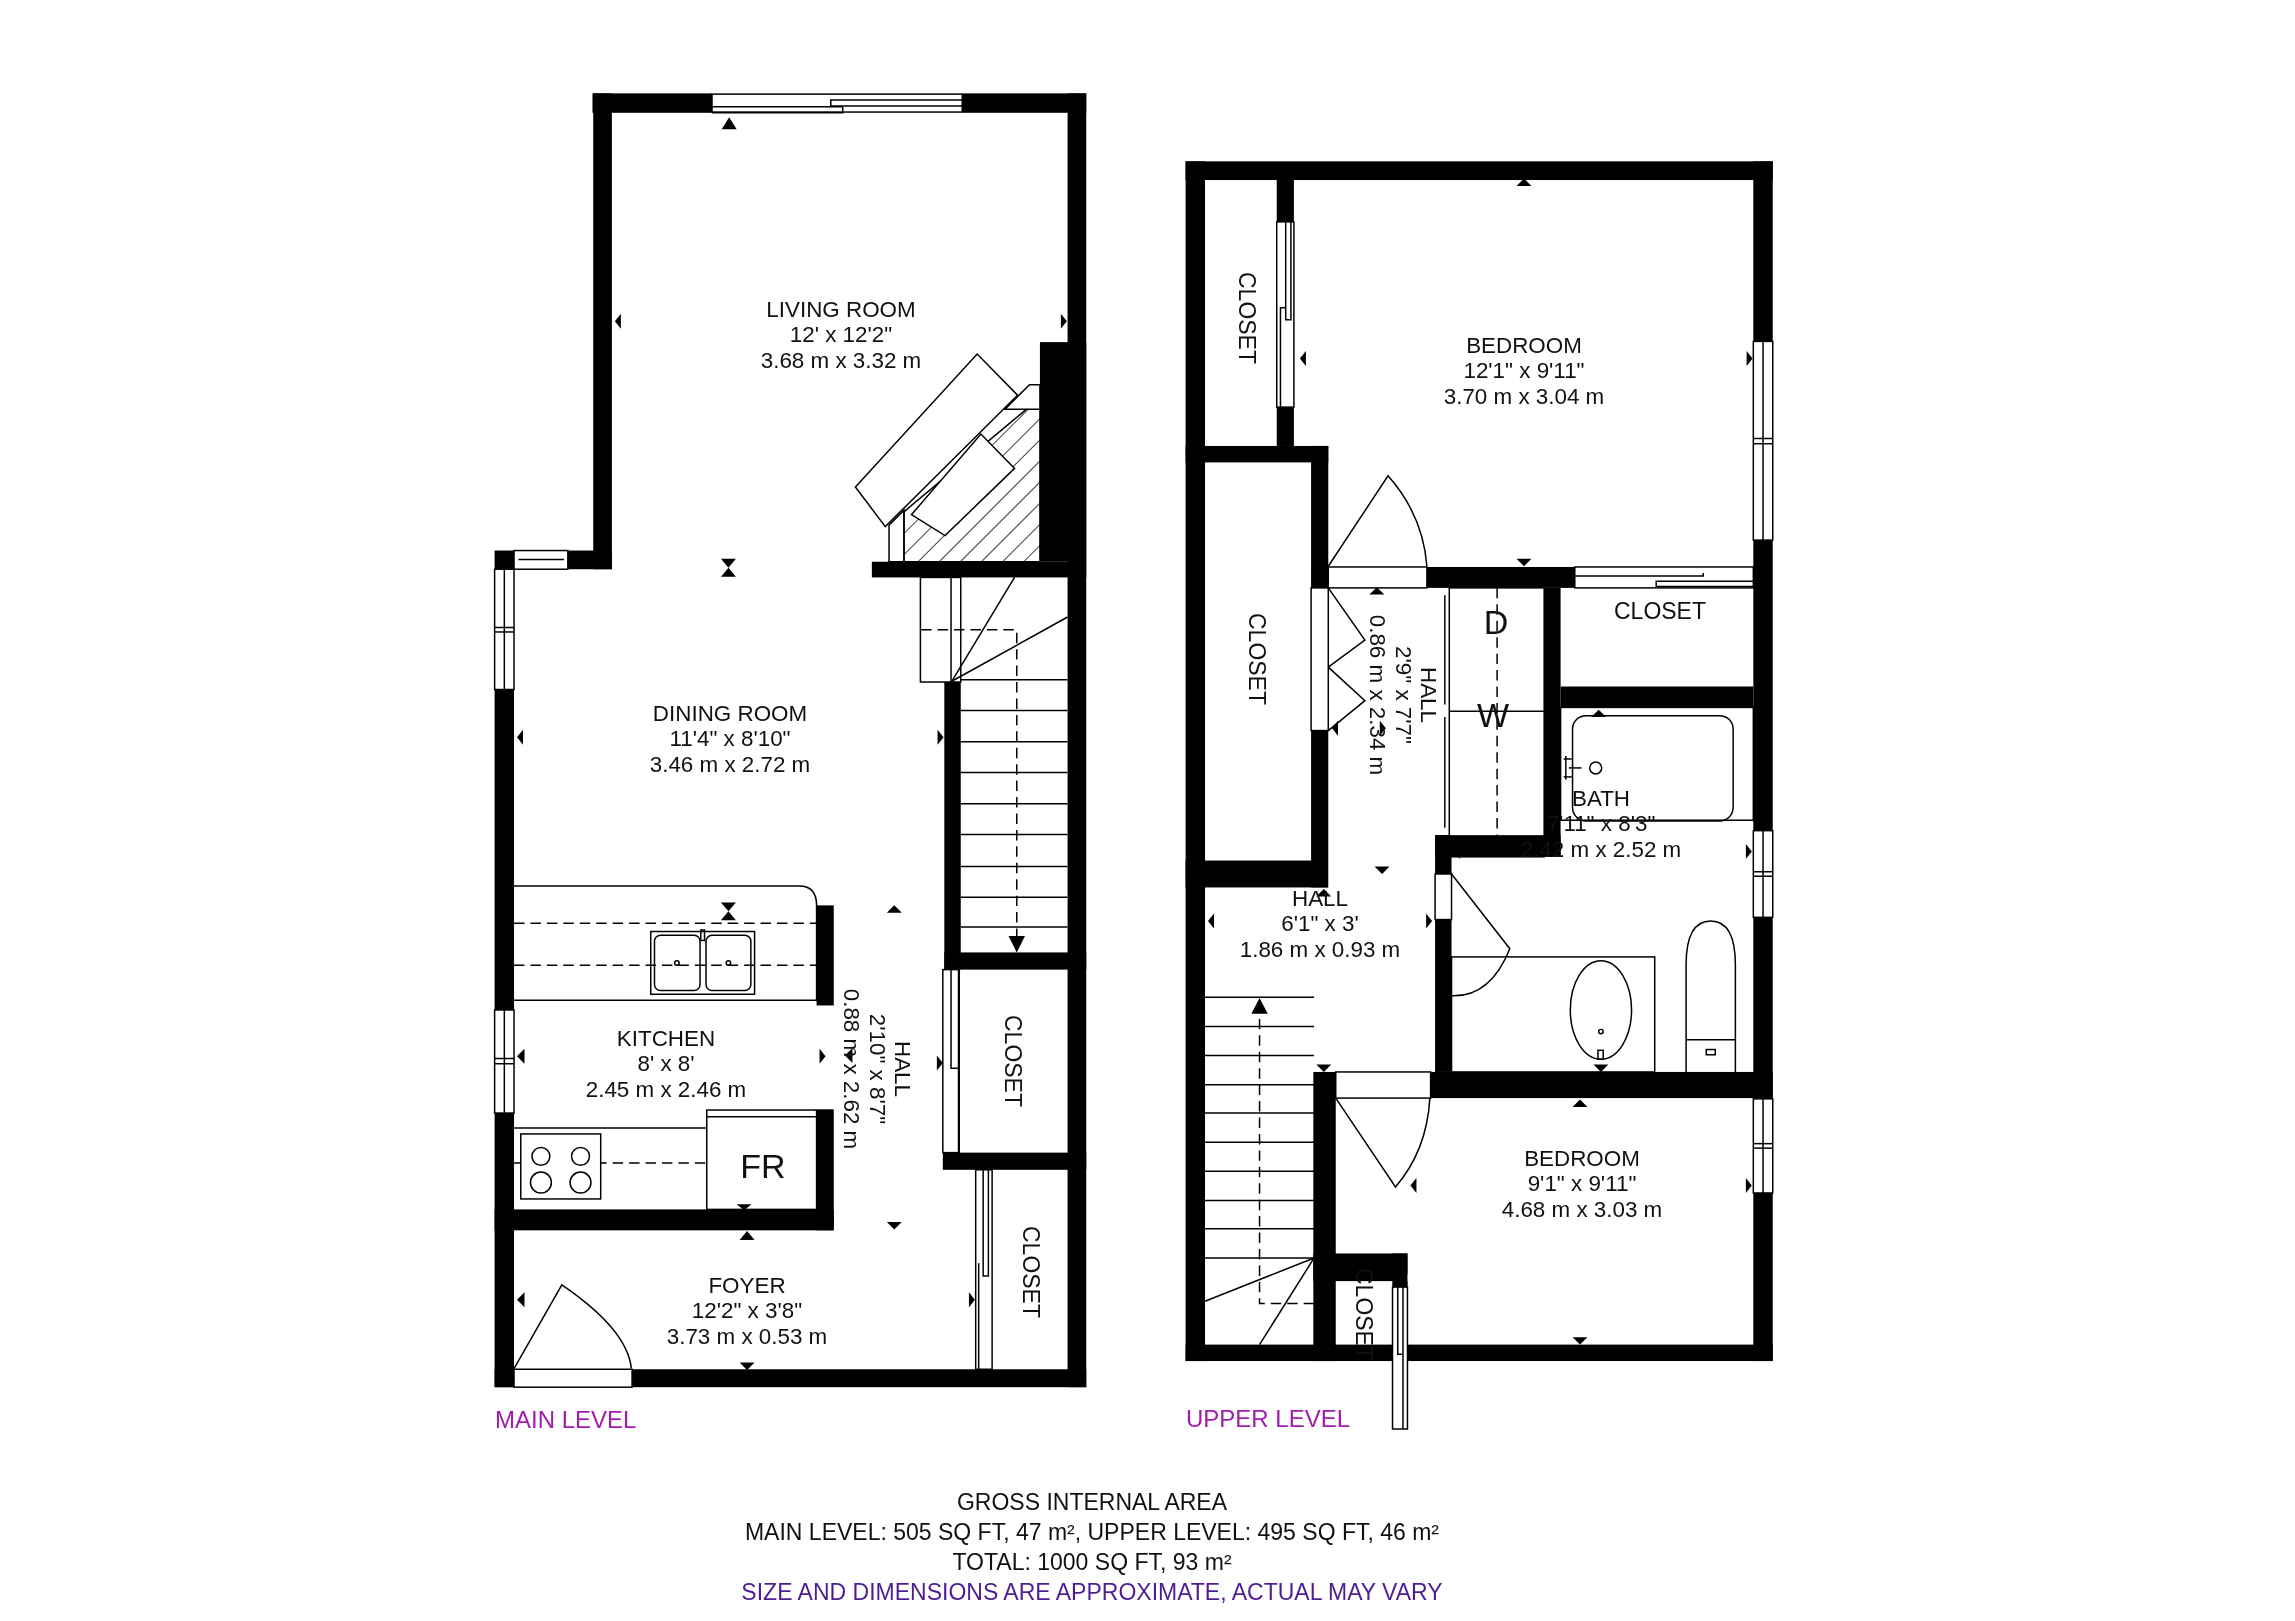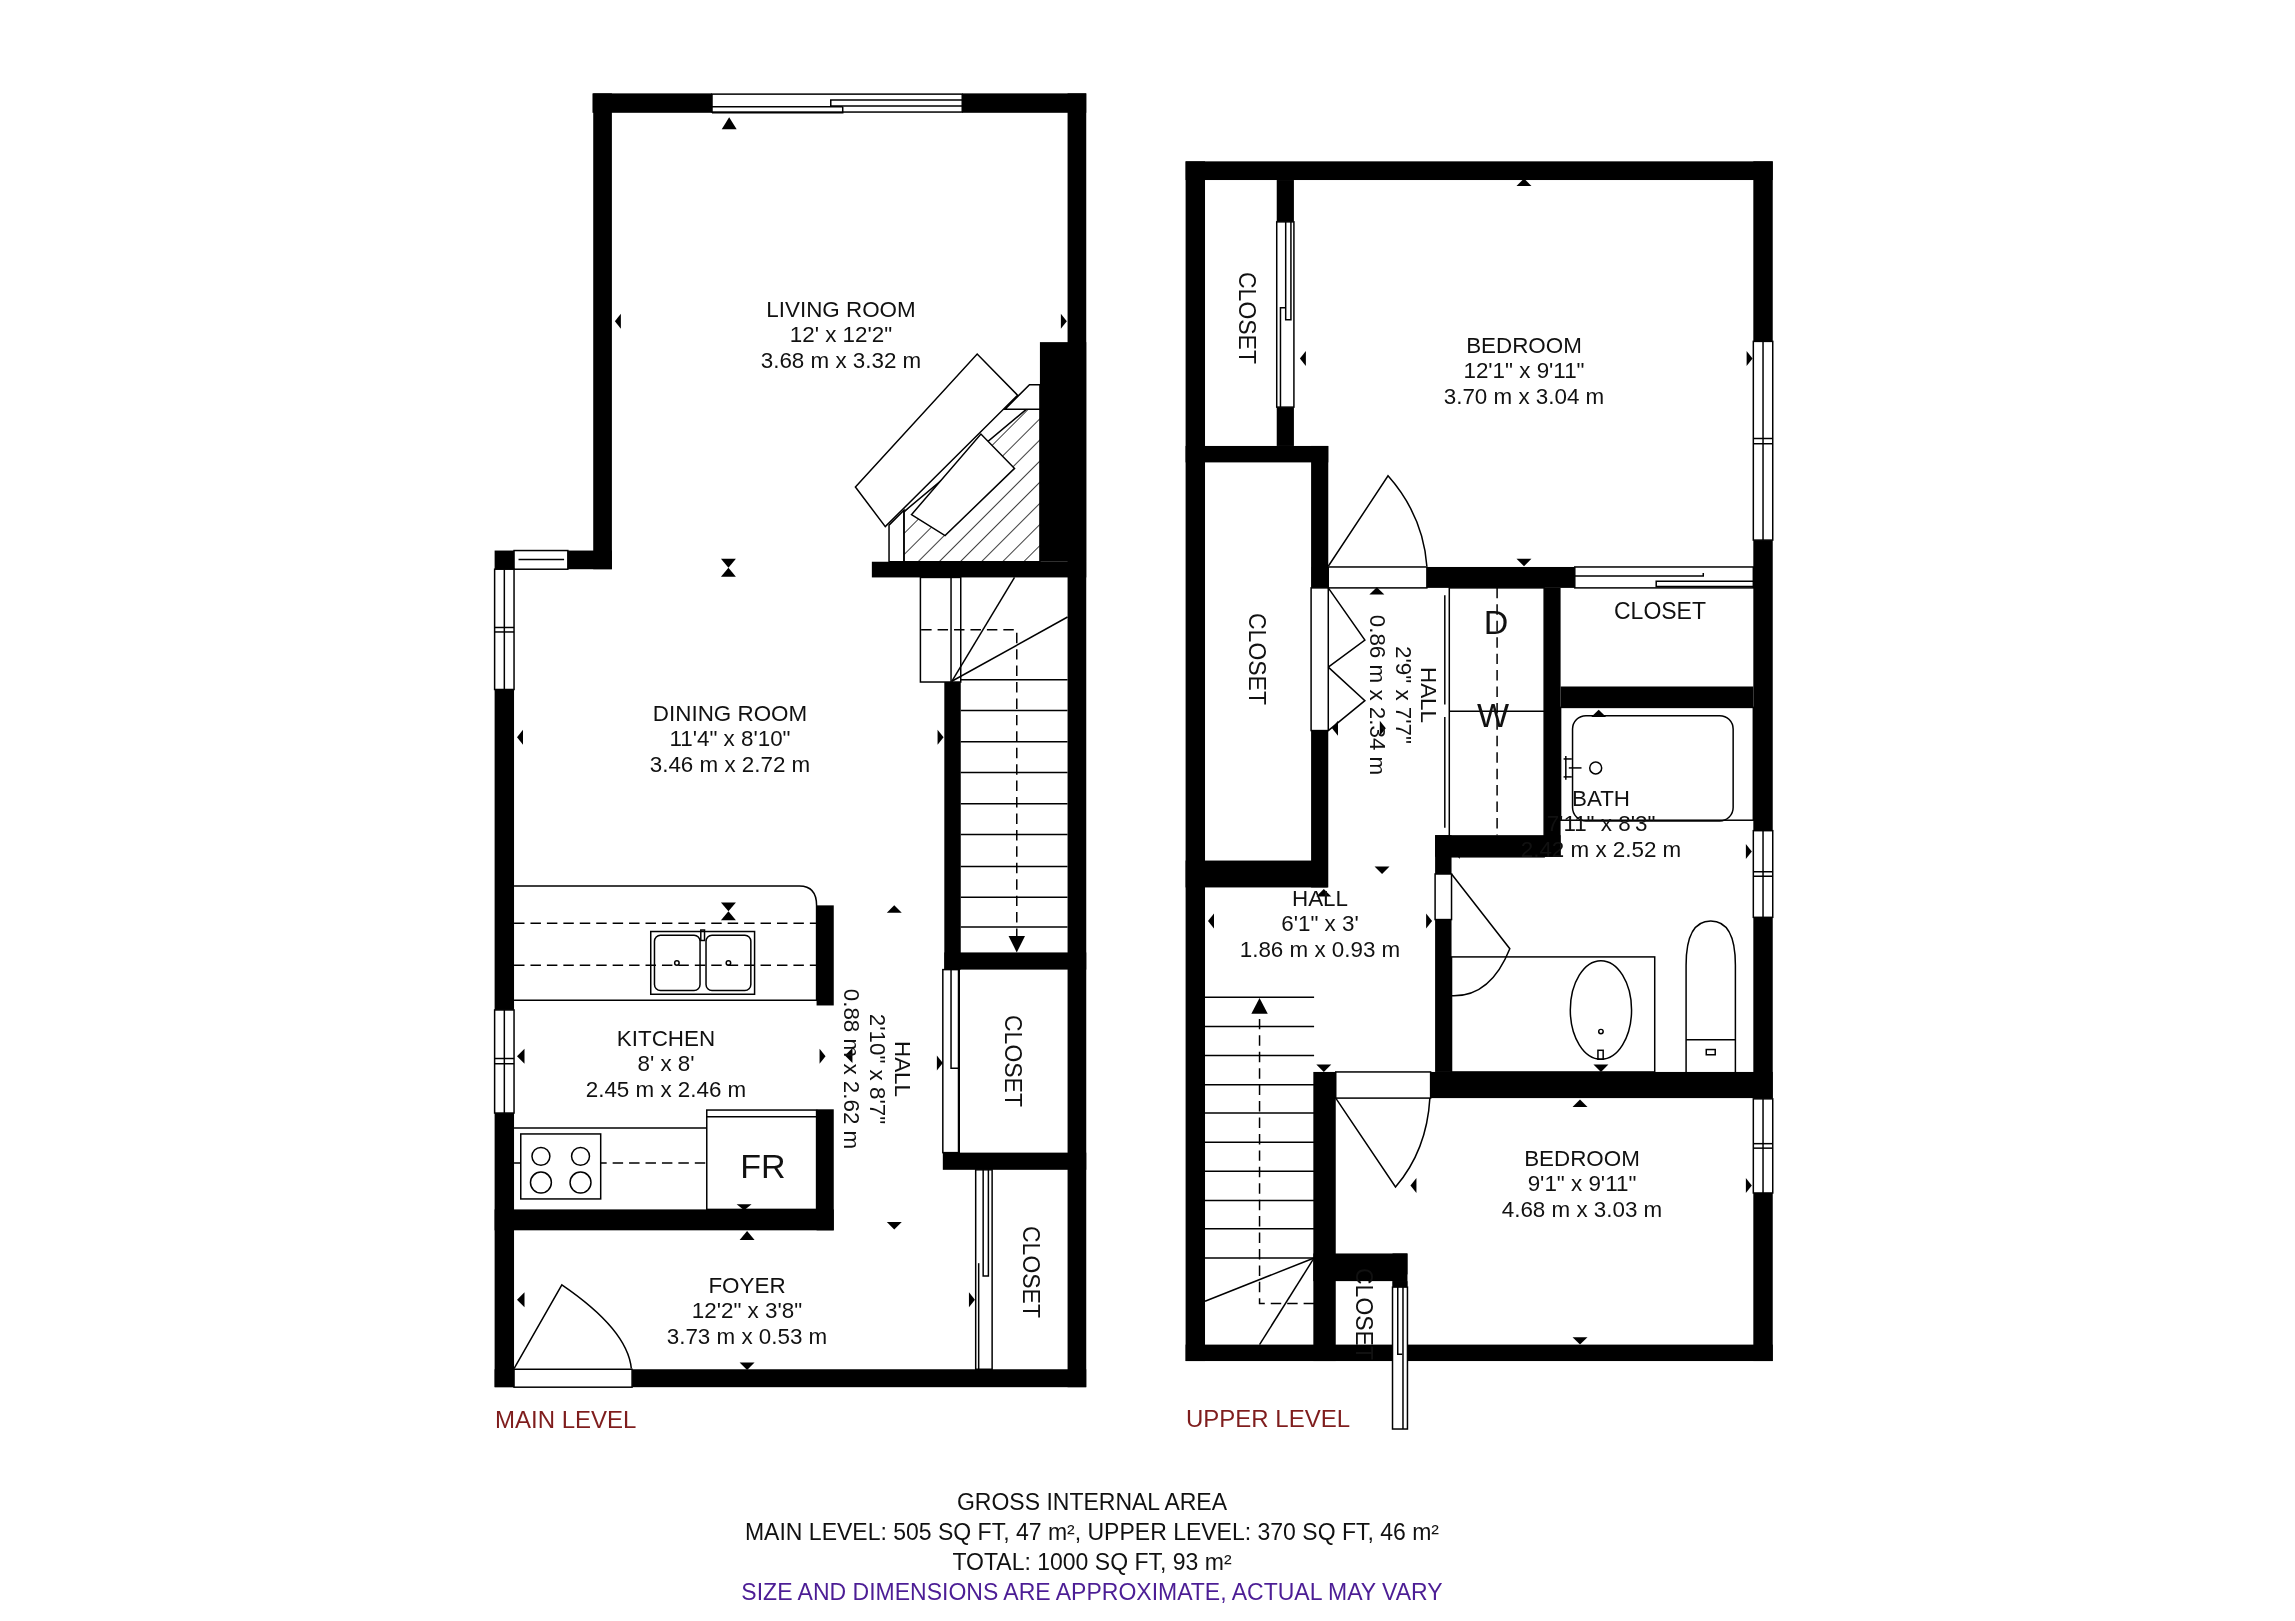--- a/index.html
+++ b/index.html
@@ -9,21 +9,21 @@
   .thin { fill: none; stroke: #000; stroke-width: 2; }
   .thin-w { fill: #ffffff; stroke: #000; stroke-width: 2; }
   .dash { fill: none; stroke: #000; stroke-width: 2; stroke-dasharray: 14 8; }
   .mark { fill: #000; }
   .room-label { position: absolute; text-align: center; color: #111; font-size: 22.4px; line-height: 25.4px; white-space: nowrap; transform: translateX(-50%); }
   .room-label.rot90 { transform: translate(-50%, -50%) rotate(90deg); }
   .closet-label { position: absolute; font-size: 23px; color: #111; white-space: nowrap; }
   .closet-label.rot { transform: translate(-50%, -50%) rotate(90deg); }
   .closet-label.h { transform: translate(-50%, -50%); }
   .appliance { position: absolute; font-size: 34px; color: #111; transform: translate(-50%, -50%); }
-  .level-label { position: absolute; font-size: 24px; color: #7f1d1d; }
+  .level-label { position: absolute; font-size: 24px; color: #a21caf; }
   .area-block { position: absolute; left: 1092px; top: 1487px; transform: translateX(-50%); text-align: center; color: #111; font-size: 23px; line-height: 30px; white-space: nowrap; }
   .area-block .disclaimer { color: #4c1d95; }
 </style>
 </head>
 <body>
 
 <svg class="plan" viewBox="0 0 3072 2170" xmlns="http://www.w3.org/2000/svg">
 
   <g>
 
@@ -374,17 +374,17 @@
 <div class="closet-label rot" style="left:1246px; top:318px;">CLOSET</div>
 <div class="closet-label rot" style="left:1256px; top:659px;">CLOSET</div>
 <div class="closet-label h" style="left:1660px; top:611px;">CLOSET</div>
 <div class="closet-label rot" style="left:1363px; top:1314px;">CLOSET</div>
 <div class="appliance" style="left:1496px; top:622px;">D</div>
 <div class="appliance" style="left:1493px; top:715px;">W</div>
 <div class="level-label" style="left:1186px; top:1405px;">UPPER LEVEL</div>
 
 <div class="area-block">
   <div>GROSS INTERNAL AREA</div>
-  <div>MAIN LEVEL: 505 SQ FT, 47 m², UPPER LEVEL: 370 SQ FT, 46 m²</div>
+  <div>MAIN LEVEL: 505 SQ FT, 47 m², UPPER LEVEL: 495 SQ FT, 46 m²</div>
   <div>TOTAL: 1000 SQ FT, 93 m²</div>
   <div class="disclaimer">SIZE AND DIMENSIONS ARE APPROXIMATE, ACTUAL MAY VARY</div>
 </div>
 
 
 </body></html>

